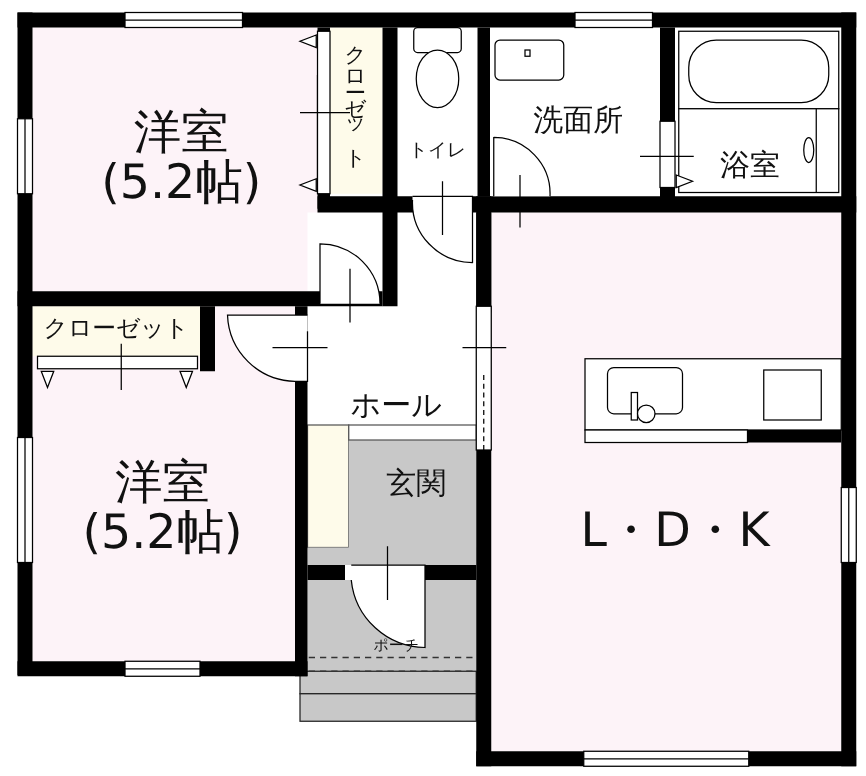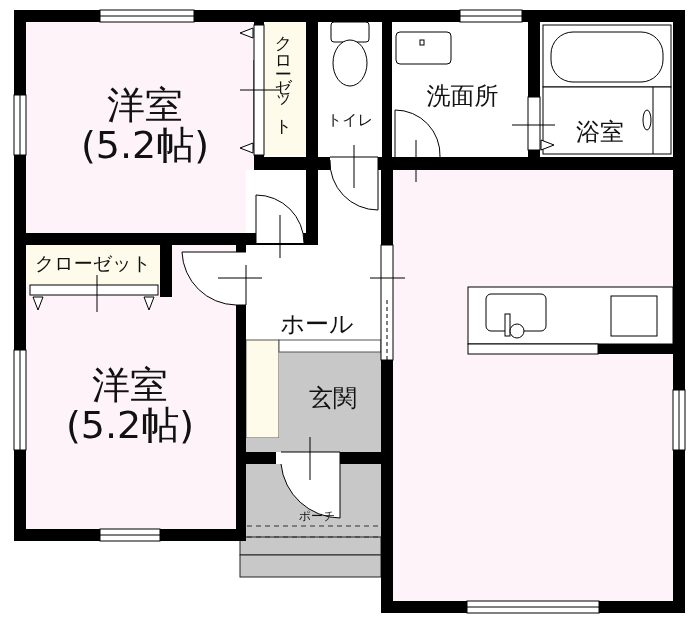--- a/index.html
+++ b/index.html
@@ -135,21 +135,22 @@
 
 <div class="lbl big" style="left:60px;top:86px;width:170px;">
   <div>洋室</div>
   <div>(5.2帖)</div>
 </div>
 <div class="lbl big" style="left:45px;top:366px;width:170px;">
   <div>洋室</div>
   <div>(5.2帖)</div>
 </div>
 <div class="lbl big" style="left:440px;top:405px;width:200px;">
+  <div>L・D・K</div>
 </div>
 <div class="lbl vert" style="left:274px;top:24px;">クローゼット</div>
 <div class="lbl sm" style="left:26px;top:254px;width:134px;font-size:19px;">クローゼット</div>
 <div class="lbl xs" style="left:318px;top:113px;width:64px;">トイレ</div>
 <div class="lbl mid" style="left:410px;top:84px;width:105px;">洗面所</div>
 <div class="lbl mid" style="left:560px;top:120px;width:80px;">浴室</div>
 <div class="lbl mid" style="left:262px;top:276px;width:110px;margin-top:36px;">ホール</div>
-<div class="lbl mid" style="left:288px;top:386px;width:90px;">玄関</div>
+<div class="lbl mid" style="left:288px;top:374px;width:90px;">玄関</div>
 <div class="lbl sm" style="left:262px;top:510px;width:110px;">ポーチ</div>
 
 </body></html>

